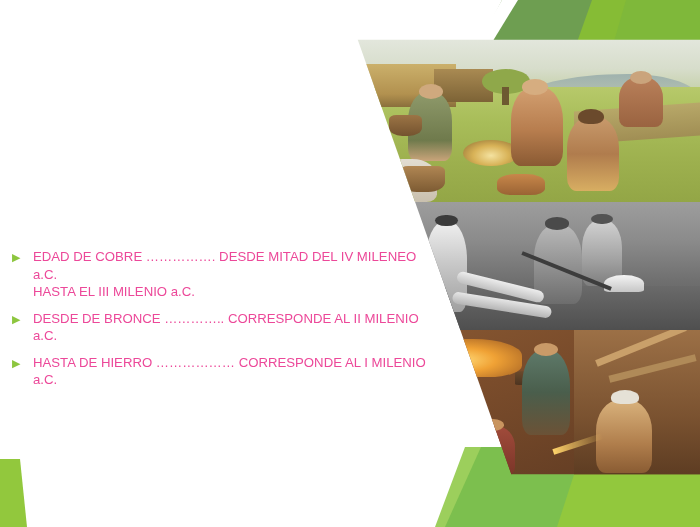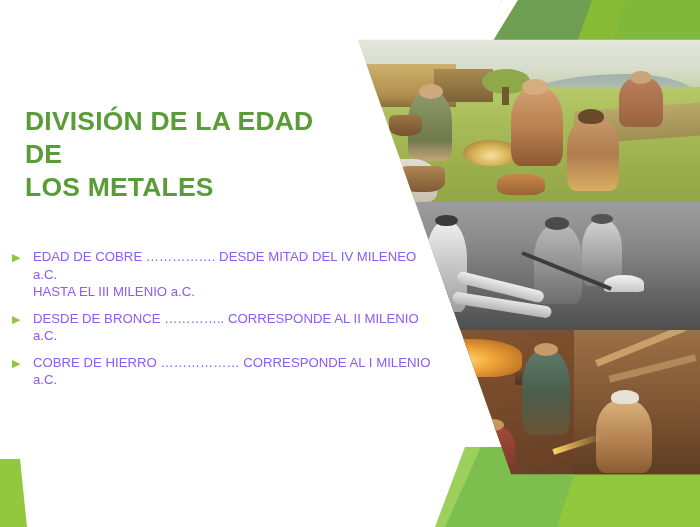--- a/index.html
+++ b/index.html
@@ -78,21 +78,21 @@
     width: 21px;
     color: #8dc63f;
     font-size: 11px;
     line-height: 17px;
     padding-top: 1px;
   }
   .bullet-text {
     flex: 1 1 auto;
     font-size: 13.2px;
     line-height: 17.5px;
-    color: #8b5cf6;
+    color: #ec4899;
     white-space: pre-line;
   }
 
   
   .collage {
     position: absolute;
     left: 330px;
     top: 38px;
     width: 370px;
     height: 438px;
@@ -321,41 +321,37 @@
       <polygon points="30,0 46,0 10,80 0,80" fill="#9ccf5c"></polygon>
     </svg>
   </div>
 
   <div class="decor-bottom-left">
     <svg width="34" height="68" viewBox="0 0 34 68">
       <polygon points="0,0 20,0 27,68 0,68" fill="#92c83d"></polygon>
     </svg>
   </div>
 
-  <div class="title">
-    <div>DIVISIÓN DE LA EDAD DE</div>
-    <div>LOS METALES</div>
-  </div>
 
   <div class="bullets">
 
     <div class="bullet-row">
       <span class="bullet-marker">▶</span>
       <span class="bullet-text">EDAD DE COBRE ……………. DESDE MITAD DEL IV MILENEO a.C.
 HASTA EL  III MILENIO a.C.</span>
     </div>
 
     <div class="bullet-row">
       <span class="bullet-marker">▶</span>
       <span class="bullet-text">DESDE DE BRONCE ………….. CORRESPONDE AL II MILENIO a.C.</span>
     </div>
 
     <div class="bullet-row">
       <span class="bullet-marker">▶</span>
-      <span class="bullet-text">COBRE DE HIERRO ……………… CORRESPONDE AL I MILENIO a.C.</span>
+      <span class="bullet-text">HASTA DE HIERRO ……………… CORRESPONDE AL I MILENIO a.C.</span>
     </div>
 
   </div>
 
   <div class="collage">
 
     <div class="panel panel-1">
       <div class="scene">
         <div class="s1-sky"></div>
         <div class="s1-hills"></div>

